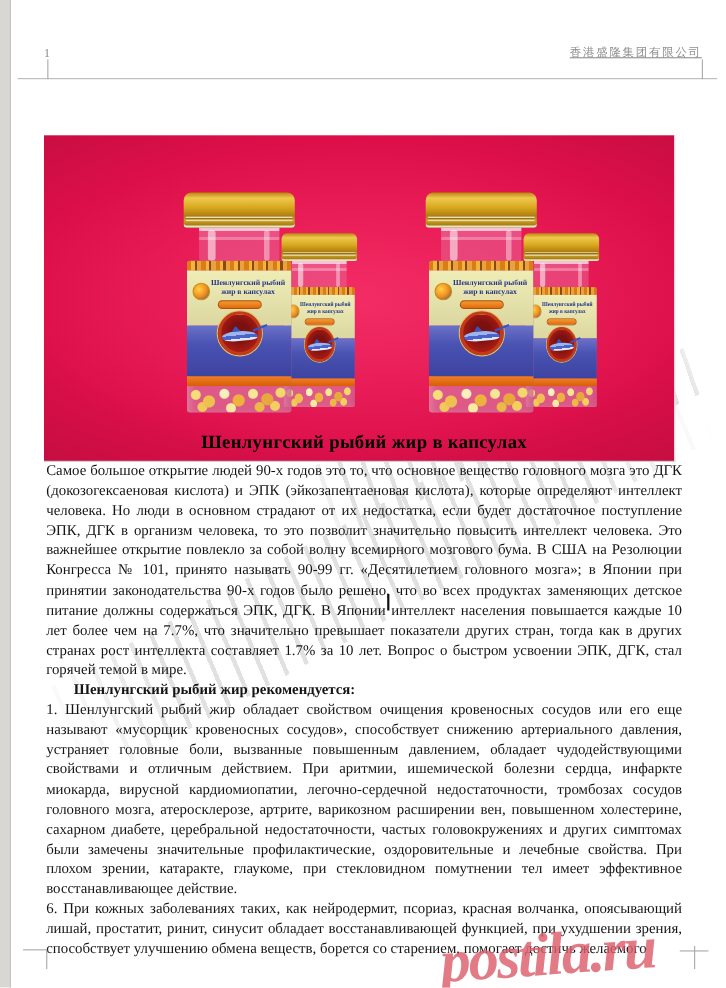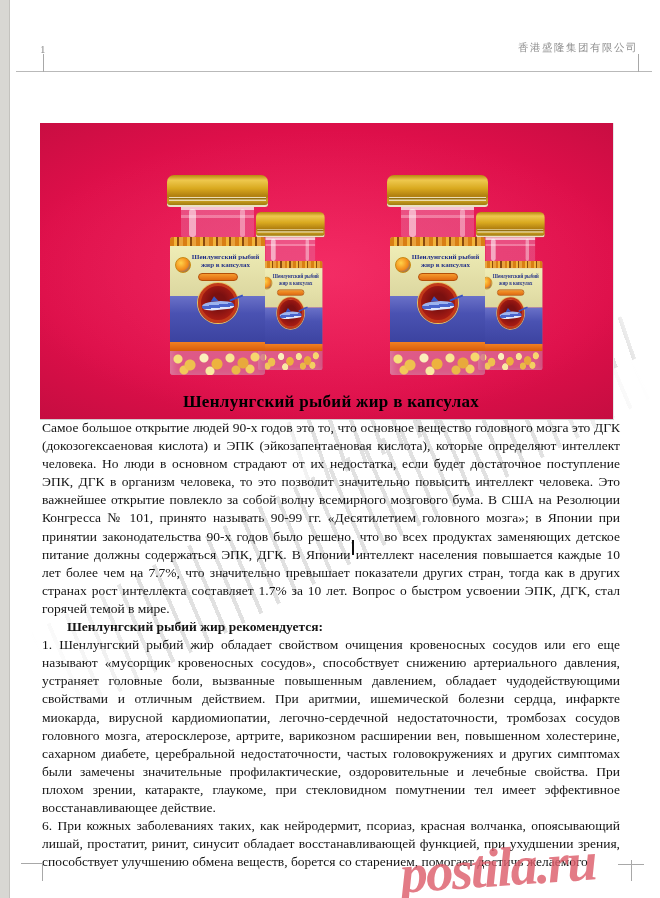--- a/index.html
+++ b/index.html
@@ -6,21 +6,21 @@
   body { width:660px; height:898px; background:#fff; font-family:"Liberation Serif", serif; }
   .page { position:relative; width:660px; height:898px; background:#ffffff; overflow:hidden; }
 
   
   .gutter-left { position:absolute; left:0; top:0; width:9px; height:898px;
     background:#d8d7d3; border-right:1px solid #c3c2be; z-index:4; }
 
   
   .header-pagenum { position:absolute; left:40px; top:43px; font-size:11px; color:#8b8b8b; z-index:3; }
   .header-company { position:absolute; right:22px; top:41px; font-size:10.5px; color:#8f8f8f;
-    letter-spacing:1.5px; font-family:"DejaVu Sans", sans-serif; z-index:3; }
+    letter-spacing:1.5px; font-family:"DejaVu Sans", sans-serif; z-index:3;text-decoration:underline; }
   .header-rule { position:absolute; left:16px; top:71px; width:636px; height:1px; background:#b9b9b9; z-index:3; }
   .mark { position:absolute; background:#a8a8a8; z-index:3; }
   .m-tl-v { left:43px; top:54px; width:1px; height:18px; }
   .m-tr-v { left:638px; top:54px; width:1px; height:18px; }
   .m-bl-h { left:21px; top:863px; width:21px; height:1px; }
   .m-bl-v { left:42px; top:863px; width:1px; height:18px; }
   .m-br-h { left:618px; top:864px; width:26px; height:1px; }
   .m-br-v { left:631px; top:860px; width:1px; height:21px; }
 
   

